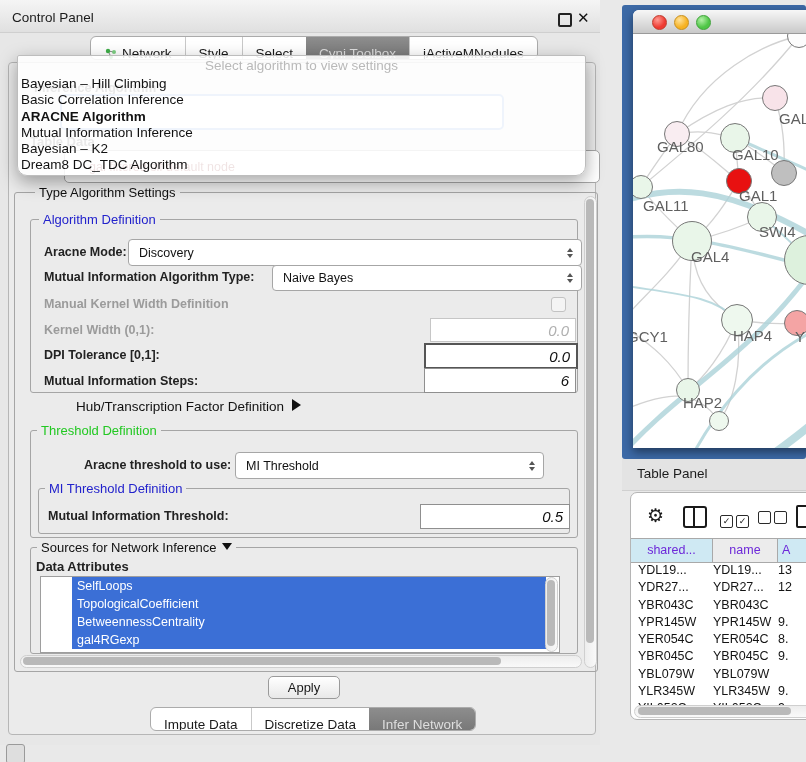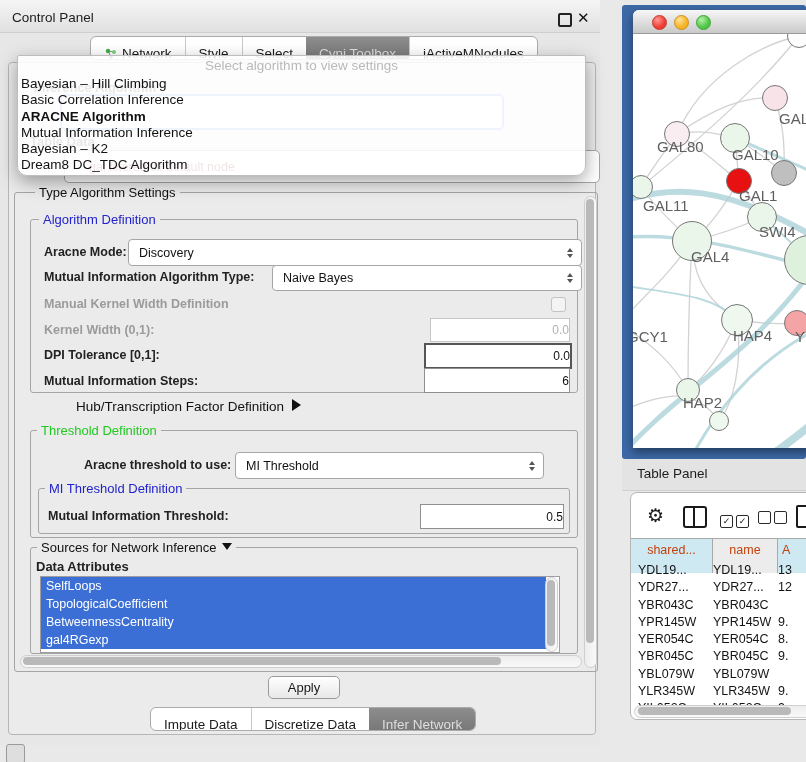--- a/index.html
+++ b/index.html
@@ -29,30 +29,30 @@
   .legend{position:absolute;top:-8px;background:#ebebeb;padding:0 4px;font-size:13px;white-space:nowrap;}
   .leg-blue{color:#2222cc;} .leg-green{color:#22c822;} .leg-black{color:#111;}
   .flabel{font-size:12.5px;font-weight:bold;color:#222;white-space:nowrap;}
   .flabel.dis{color:#9b9b9b;}
   .combo{background:#fff;border:1px solid #a6a6a6;border-radius:4px;display:flex;
      align-items:center;font-size:12.5px;color:#111;padding-left:10px;justify-content:space-between;}
   .spin{width:16px;display:flex;flex-direction:column;align-items:center;justify-content:center;margin-right:3px;}
   .spin i{display:block;width:0;height:0;border:3.5px solid transparent;}
   .spin i.up{border-bottom:4.5px solid #555;border-top:0;margin-bottom:2px;}
   .spin i.dn{border-top:4.5px solid #555;border-bottom:0;}
-  .tfield{background:#fff;border:1px solid #8f8f8f;font-size:12px;color:#111;
-     display:flex;align-items:center;justify-content:flex-end;}
+  .tfield{background:#fff;border:1px solid #8f8f8f;font-size:15px;color:#111;
+     display:flex;align-items:center;justify-content:flex-end;padding-right:6px;font-style:italic;}
   .tfield.dis{border:1px solid #c6c6c6;color:#b0b0b0;}
   .tfield.focus{border:2px solid #555;}
   .checkbox{width:13px;height:13px;background:#f4f4f4;border:1px solid #c2c2c2;border-radius:3px;}
   .tri-right{width:0;height:0;border-top:6px solid transparent;border-bottom:6px solid transparent;border-left:9px solid #111;display:inline-block;margin-left:8px;}
   .tri-down{width:0;height:0;border-left:5px solid transparent;border-right:5px solid transparent;border-top:7px solid #111;display:inline-block;margin-left:5px;vertical-align:2px;}
   
   .attr-list{background:#fff;border:1px solid #9e9e9e;overflow:hidden;}
-  .attr-item{height:18px;line-height:18px;background:#3b6fd6;color:#fff;font-size:12.5px;padding-left:5px;margin-right:13px;}
+  .attr-item{height:18px;line-height:18px;background:#3b6fd6;color:#fff;font-size:12.5px;padding-left:5px;margin-right:13px;margin-left:31px;}
   .vtrack{background:linear-gradient(90deg,#ededed,#f9f9f9);border:1px solid #cfcfcf;border-radius:7px;}
   .htrack{background:linear-gradient(#ededed,#f9f9f9);border:1px solid #cfcfcf;border-radius:7px;}
   .thumbv{position:absolute;left:1px;width:8px;background:#b9b9b9;border-radius:6px;}
   .thumbh{position:absolute;top:1px;height:8px;background:#b9b9b9;border-radius:6px;}
   .btn{background:linear-gradient(#ffffff,#e8e8e8);border:1px solid #9a9a9a;border-radius:5px;
      font-size:13px;color:#1a1a1a;display:flex;align-items:center;justify-content:center;}
   
   .popup{left:17px;top:55px;width:567px;height:119px;background:rgba(255,255,255,0.88);
      border:1px solid #bdbdbd;border-radius:2px 2px 10px 10px;
      box-shadow:0 6px 18px rgba(0,0,0,0.35);z-index:50;}
@@ -81,21 +81,21 @@
   .tp-bar{left:622px;top:459px;width:184px;height:31px;background:#e3e3e3;border-bottom:1px solid #d0d0d0;}
   .tp-title{left:15px;top:7px;font-size:13.5px;color:#1c1c1c;}
   .tcard{left:630px;top:492px;width:200px;height:226px;background:#fff;
      border:1px solid #b5b5b5;border-radius:7px;}
   .gear{font-size:19px;color:#1a1a1a;line-height:19px;}
   .split-icon{width:20px;height:18px;border:2px solid #1a1a1a;border-radius:3px;position:relative;}
   .split-icon::after{content:"";position:absolute;left:8px;top:0;width:2px;height:100%;background:#1a1a1a;}
   .cb{width:11px;height:11px;border:1.5px solid #2a2a2a;border-radius:2px;display:inline-flex;
       align-items:center;justify-content:center;font-size:9px;font-weight:bold;color:#111;margin-right:3px;}
   .page-icon{width:15px;height:19px;border:2px solid #1a1a1a;border-radius:2px;}
-  .th-cell{position:absolute;top:0;height:34px;line-height:23px;font-size:12.5px;color:#c2410c;
+  .th-cell{position:absolute;top:0;height:23px;line-height:23px;font-size:12.5px;color:#6d28d9;
      text-align:center;border-right:1px solid #a9a9a9;box-sizing:border-box;background:#ececec;}
   .th-cell.hl{background:#cfe9f3;}
   .trow{display:flex;height:17.3px;line-height:17.3px;font-size:12.5px;color:#141414;}
   .trow .c1{width:82px;padding-left:7px;box-sizing:border-box;}
   .trow .c2{width:65px;}
   .trow .c3{width:40px;}
   .mini-icon{left:6px;top:744px;width:17px;height:18px;background:#dedede;border:1px solid #9a9a9a;border-radius:3px;}
 </style>
 </head>
 <body>

